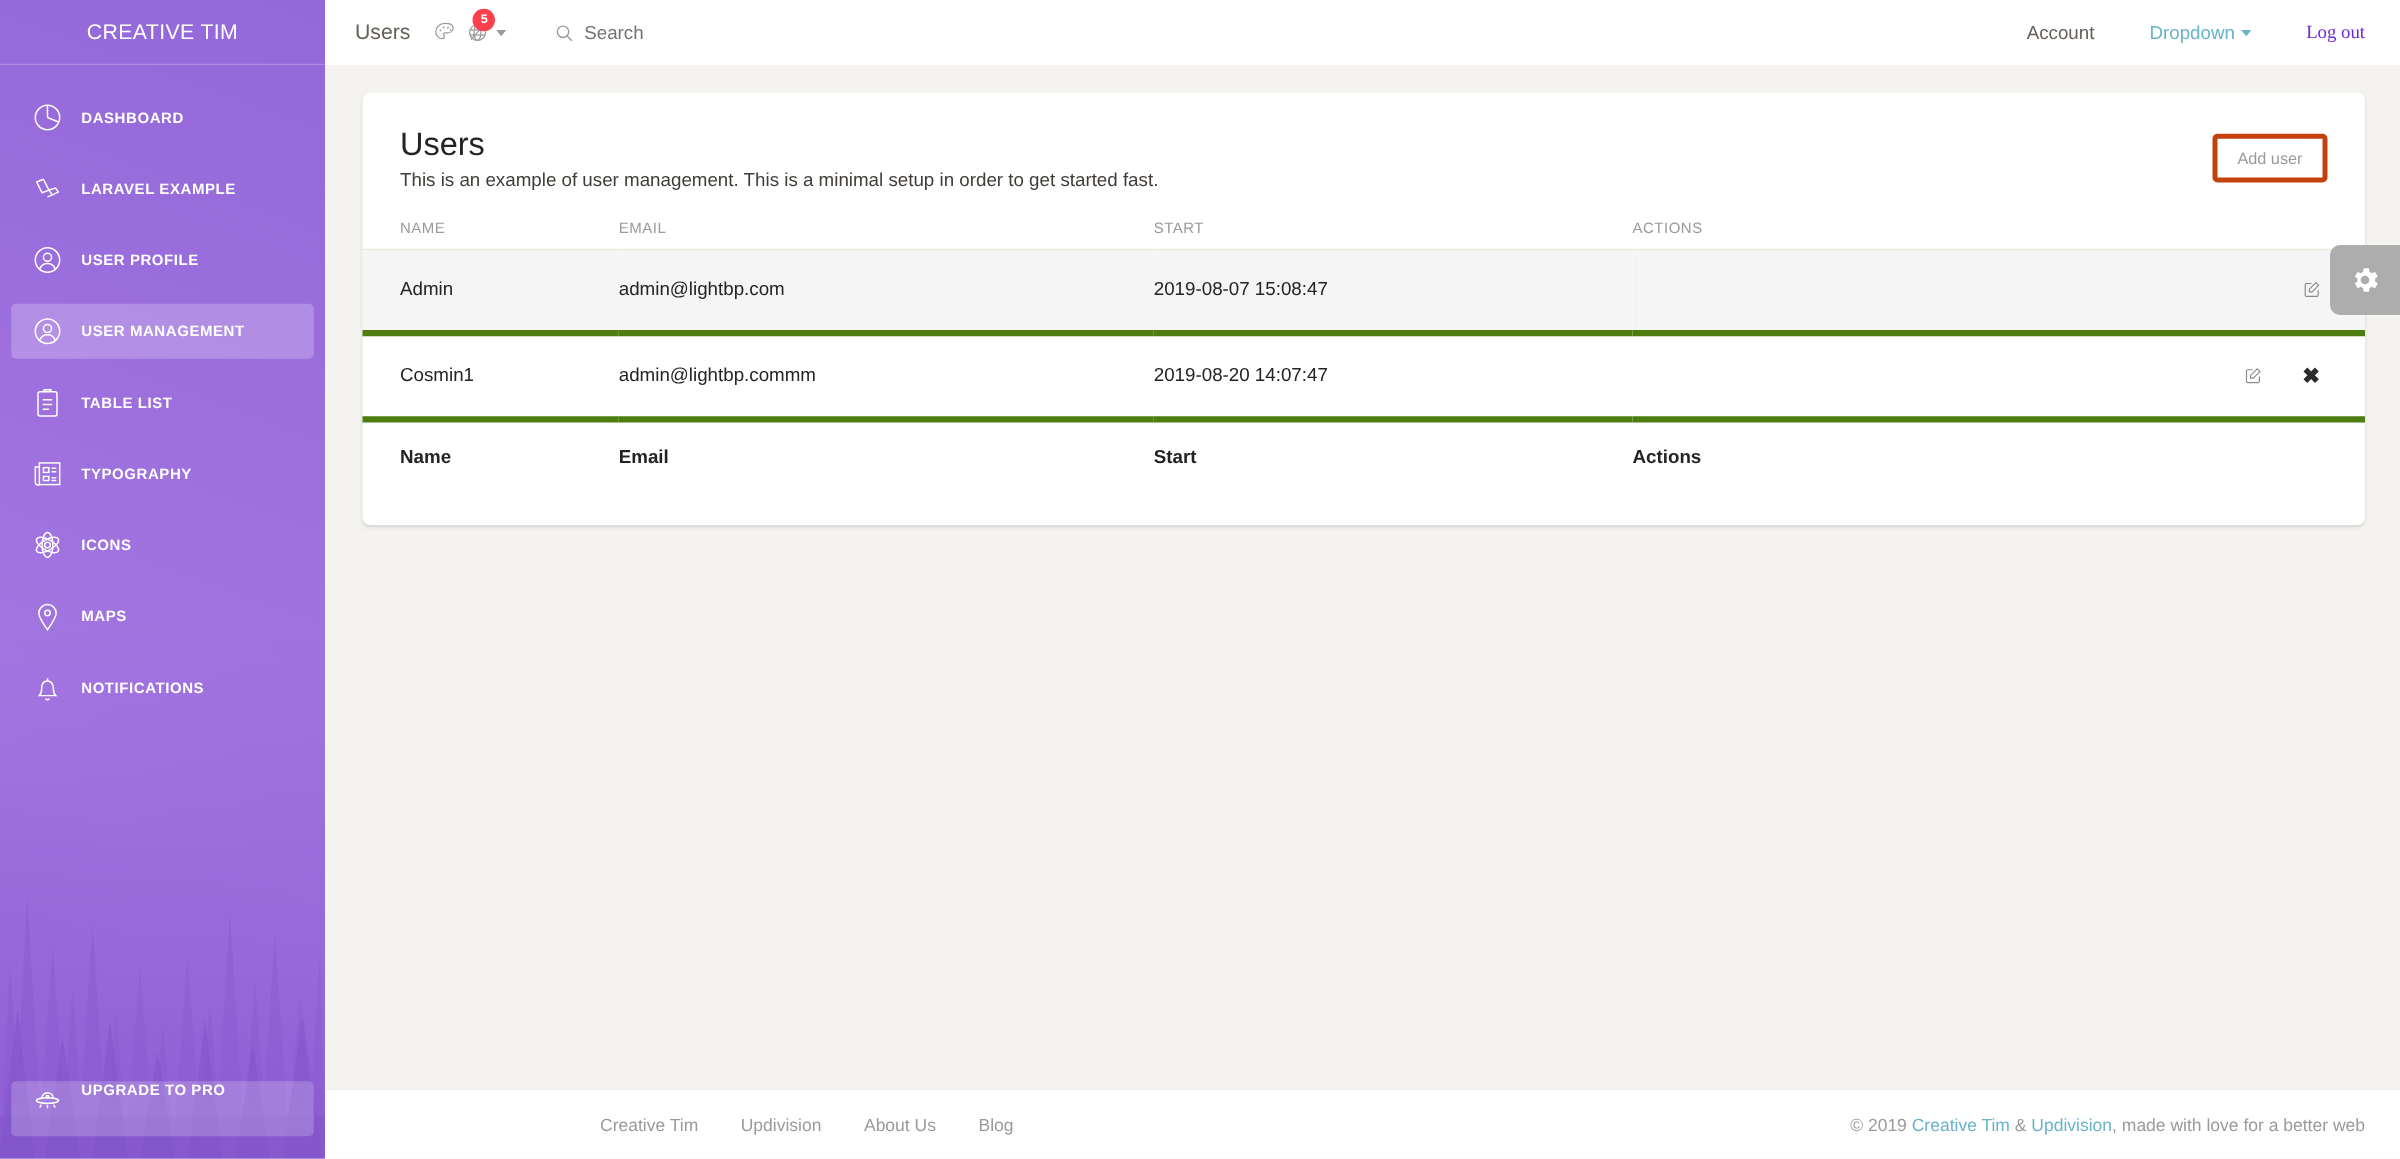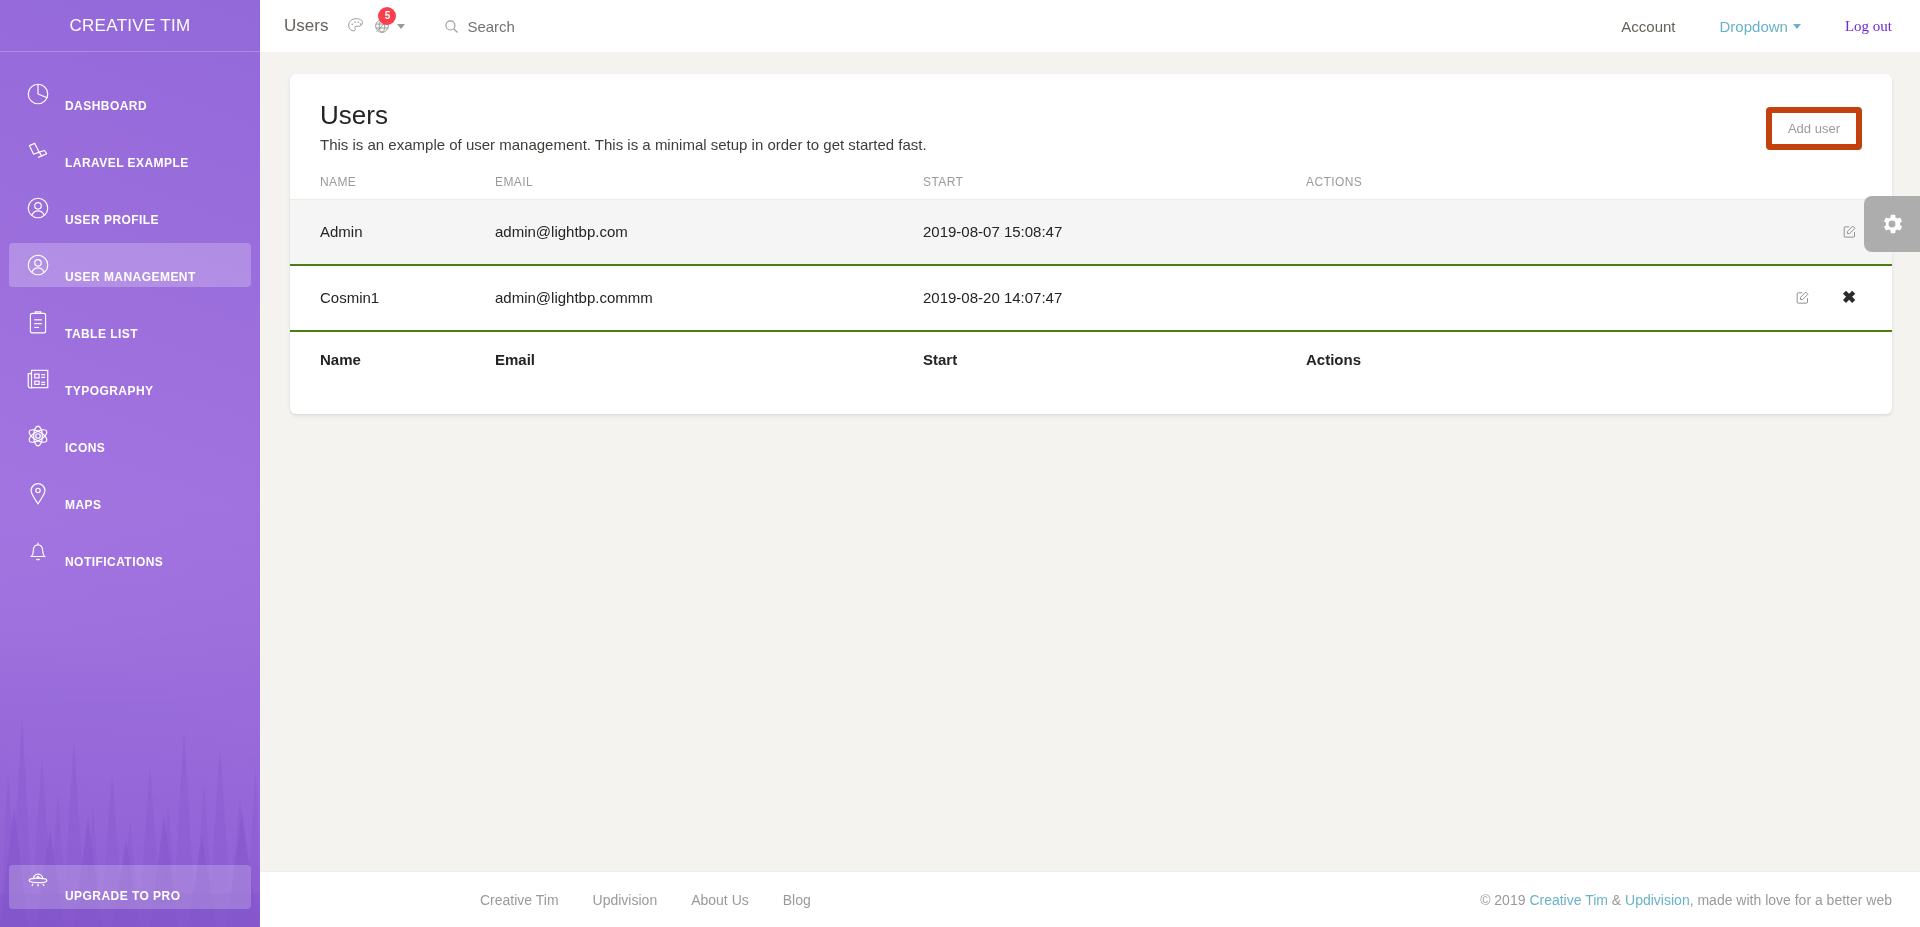--- a/index.html
+++ b/index.html
@@ -44,21 +44,21 @@
   }
   .nav-item.active { background: rgba(255,255,255,0.23); }
   .nav-ico {
     width: 30px; height: 30px; flex: 0 0 30px;
     display: flex; align-items: center; justify-content: center;
     margin-right: 12px;
   }
   .nav-ico svg { display: block; }
   .nav-label {
     color: #fff; font-size: 12px; font-weight: bold;
-    letter-spacing: .45px; text-transform: uppercase; white-space: nowrap; margin-top: 24px;
+    letter-spacing: .45px; text-transform: uppercase; white-space: nowrap;
   }
 
   .upgrade {
     position: absolute; left: 9px; right: 9px; bottom: 18px; z-index: 3;
     display: flex; align-items: flex-start; height: 44px;
     padding-left: 14px; border-radius: 4px;
     background: rgba(255,255,255,0.20); cursor: pointer;
   }
 
   
@@ -105,37 +105,37 @@
     padding: 0;
   }
   .card-head {
     display: flex; align-items: flex-start;
     padding: 25px 30px 12px 30px;
   }
   .card-title { font-size: 26px; color: #252422; font-weight: 400; line-height: 1.25; }
   .card-sub   { font-size: 15px; color: #403D39; margin-top: 4px; }
   .add-btn {
     margin-left: auto; margin-top: 8px;
-    border: 6px solid #c2410c; border-radius: 4px;
+    border: 4px solid #c2410c; border-radius: 4px;
     background: transparent; color: #9a9a9a;
     font-size: 13px; padding: 8px 16px; cursor: pointer;
     font-family: "Liberation Sans", sans-serif;
   }
 
   table { width: 100%; border-collapse: collapse; }
   thead th {
     text-align: left; font-size: 12px; color: #9a9a9a;
     font-weight: 400; letter-spacing: .4px;
     text-transform: uppercase; padding: 10px 8px 10px 0;
     border-bottom: 1px solid #f1eae0;
   }
   thead th:first-child { padding-left: 30px; }
   tbody td {
     font-size: 15px; color: #252422; padding: 19px 8px 19px 0;
-    border-bottom: 2px solid #4d7c0f; vertical-align: middle;
+    border-bottom: 5px solid #4d7c0f; vertical-align: middle;
   }
   tbody td:first-child { padding-left: 30px; }
   tbody tr.zebra td { background: #f5f5f5; }
   tbody tr.bold-row td { font-weight: bold; border-bottom: none; padding-bottom: 46px; }
   .col-name { width: 205px; }
   .col-email { width: 428px; }
   .col-start { width: 383px; }
   .acts { text-align: right; padding-right: 30px !important; white-space: nowrap; }
   .act-btn {
     display: inline-flex; align-items: center; justify-content: center;

